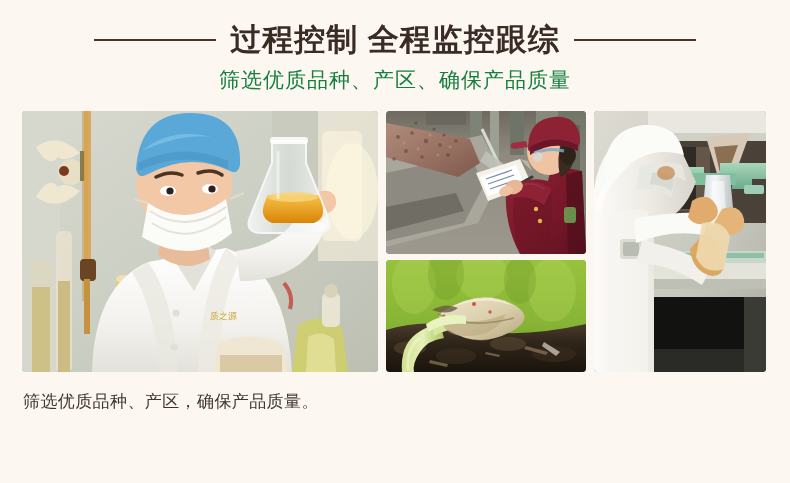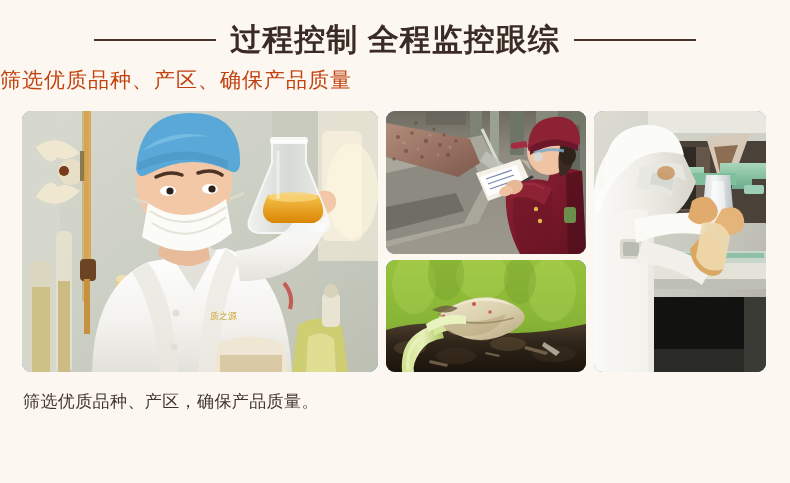--- a/index.html
+++ b/index.html
@@ -50,42 +50,42 @@
     color: #3a2b24;
     letter-spacing: 1px;
     line-height: 44px;
     white-space: nowrap;
   }
   .subtitle {
     position: absolute;
     left: 0;
     top: 66px;
     width: 790px;
-    text-align: left;
+    text-align: center;
     font-size: 21px;
-    color: #c2410c;
+    color: #15803d;
     letter-spacing: 1px;
     white-space: nowrap;
   }
 
   
   .grid {
     position: absolute;
     left: 22px;
     top: 111px;
     width: 744px;
     height: 261px;
     display: grid;
     grid-template-columns: 356px 200px 172px;
     grid-template-rows: 143px 112px;
     gap: 6px 8px;
   }
   .cell {
     position: relative;
-    border-radius: 9px;
+    border-radius: 4px;
     overflow: hidden;
     background: #3b82f6;
   }
   .cell-lab   { grid-column: 1; grid-row: 1 / span 2; }
   .cell-insp  { grid-column: 2; grid-row: 1; }
   .cell-seed  { grid-column: 2; grid-row: 2; }
   .cell-pack  { grid-column: 3; grid-row: 1 / span 2; }
 
   .cell svg { display: block; width: 100%; height: 100%; }
 

